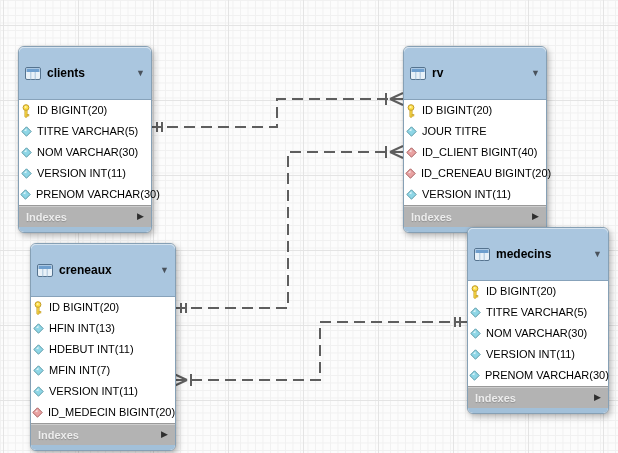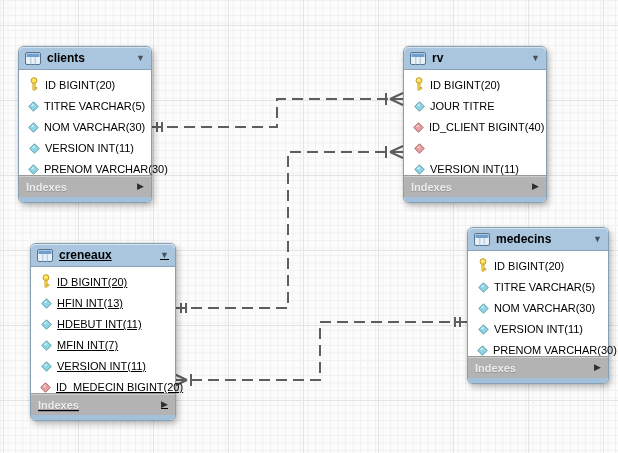--- a/index.html
+++ b/index.html
@@ -17,30 +17,30 @@
   }
   #relsvg{position:absolute;left:0;top:0;z-index:1}
   .relline{fill:none;stroke:var(--relationship-line,#5e5e5e);stroke-width:2;stroke-dasharray:11 6}
   .relmark{stroke:var(--relationship-line,#5e5e5e);stroke-width:2;fill:none}
   .table{
     position:absolute;z-index:2;background:#fff;
     border:1px solid var(--table-border,#86a0b5);border-radius:6px;
     box-shadow:2px 3px 6px rgba(0,0,0,.28), 0 0 2px rgba(0,0,0,.12);
   }
   .thead{
-    height:22px;display:flex;align-items:center;gap:6px;padding:0 6px;
+    height:22px;display:flex;align-items:center;gap:6px;padding:15px 6px;
     background:var(--table-header,#aac6df);
     box-shadow:inset 0 1px 0 rgba(255,255,255,.5);
     border-bottom:1px solid #87a2ba;border-radius:5px 5px 0 0;
   }
   .ticon{display:flex;align-items:center}
   .tname{font-weight:bold;font-size:12px;color:#000;flex:1;line-height:1}
   .tcollapse{font-size:9px;color:#49525c;line-height:1}
   .tbody{background:#fff}
-  .trow{height:21px;display:flex;align-items:flex-end;gap:5px;padding:0 9px}
+  .trow{height:21px;display:flex;align-items:center;gap:5px;padding:0 1px}
   .cicon{width:12px;display:flex;justify-content:center;align-items:center}
   .ctext{font-size:11px;color:#000;white-space:nowrap;line-height:1}
   .tfoot{
     height:21px;display:flex;align-items:center;justify-content:space-between;padding:0 7px;
     background:var(--footer-bar,#b3b3b3);
     box-shadow:inset 0 1px 0 rgba(255,255,255,.35);
     border-top:1px solid #9a9a9a;
   }
   .flabel{font-weight:bold;font-size:11px;color:var(--footer-text,#ededed);text-shadow:0 1px 1px rgba(0,0,0,.2)}
   .farrow{color:#2e2e2e;font-size:9px;line-height:1}
@@ -185,38 +185,39 @@
             </span>
             <span class="ctext">ID_CLIENT BIGINT(40)</span>
           </div>
           <div class="trow">
             <span class="cicon">
               <svg width="11" height="11" viewBox="0 0 11 11">
                 <path d="M5.5 0.8 L10.2 5.5 L5.5 10.2 L0.8 5.5 Z" fill="#e9a2a2" stroke="#a86060"></path>
                 <path d="M5.5 2.2 L3 4.7 L5.5 5.2 Z" fill="#f6dcdc"></path>
               </svg>
             </span>
+            <span class="ctext">ID_CRENEAU BIGINT(20)</span>
           </div>
           <div class="trow">
             <span class="cicon">
               <svg width="11" height="11" viewBox="0 0 11 11">
                 <path d="M5.5 0.8 L10.2 5.5 L5.5 10.2 L0.8 5.5 Z" fill="#8ed6e6" stroke="#5c9aa8"></path>
                 <path d="M5.5 2.2 L3 4.7 L5.5 5.2 Z" fill="#d9f3f9"></path>
               </svg>
             </span>
             <span class="ctext">VERSION INT(11)</span>
           </div>
         </div>
         <div class="tfoot">
           <span class="flabel">Indexes</span>
           <span class="farrow">▶</span>
         </div>
         <div class="tstrip"></div>
       </div>
-      <div class="table" style="left: 30px; top: 243px; width: 144px; text-decoration: underline;">
+      <div class="table" style="left: 30px; top: 243px; width: 144px;">
         <div class="thead">
           <span class="ticon">
             <svg width="16" height="13" viewBox="0 0 16 13">
               <rect x="0.5" y="0.5" width="15" height="12" rx="1.5" fill="#e8f1f8" stroke="#55738f"></rect>
               <rect x="1.5" y="1.5" width="13" height="3.5" fill="#6f9fce"></rect>
               <line x1="5.8" y1="5" x2="5.8" y2="12.5" stroke="#a9c3da"></line>
               <line x1="10.2" y1="5" x2="10.2" y2="12.5" stroke="#a9c3da"></line>
             </svg>
           </span>
           <span class="tname">creneaux</span>

